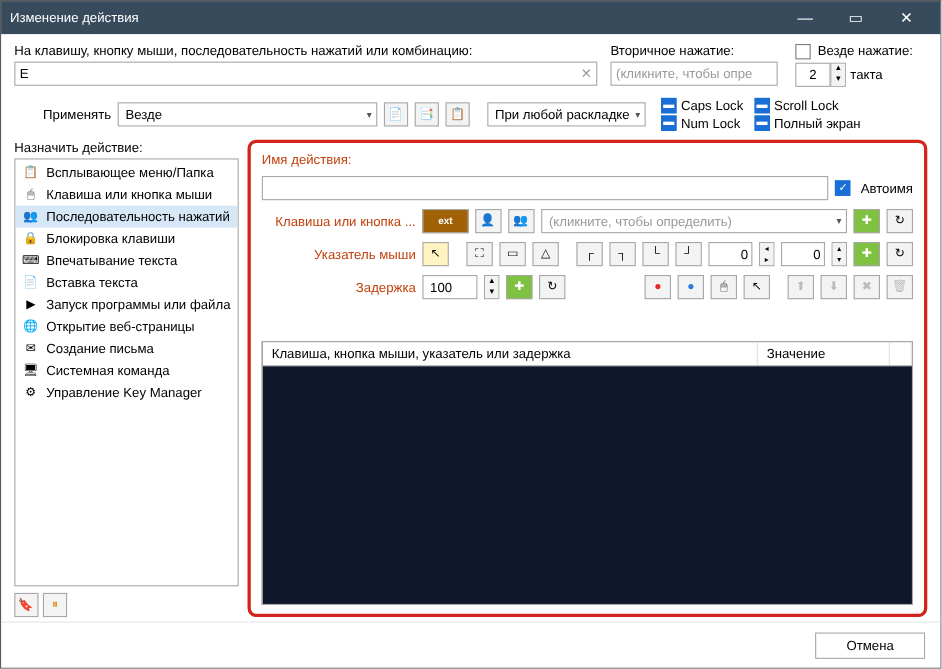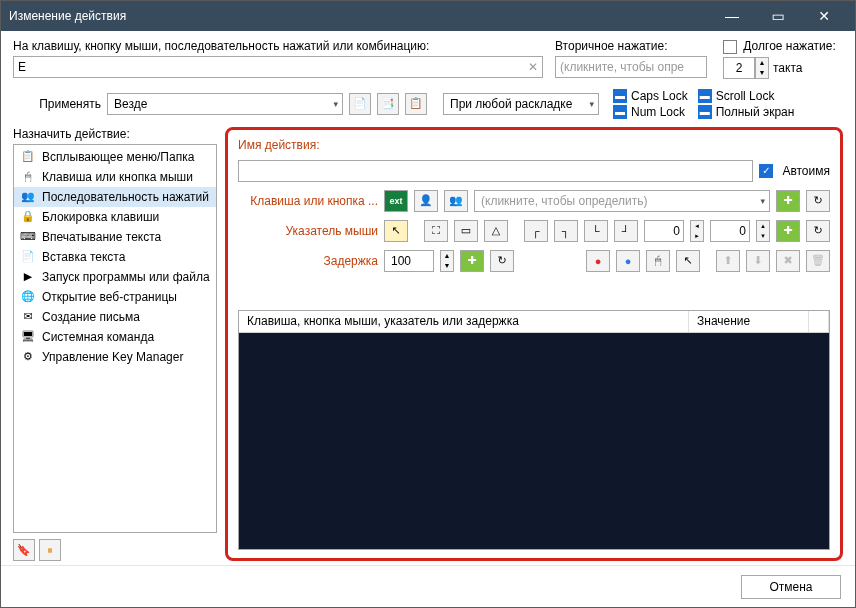--- a/index.html
+++ b/index.html
@@ -31,21 +31,21 @@
   .left-col { width:266px; display:flex; flex-direction:column; }
   .listbox { flex:1; border:1px solid #a7a7a7; background:#fff; padding:2px 0; overflow:hidden; }
   .listitem { height:20px; display:flex; align-items:center; gap:6px; padding:0 6px; }
   .listitem.sel { background:#d6e8f7; }
   .listitem .icon { width:16px; height:16px; display:inline-flex; align-items:center; justify-content:center; font-size:11px; }
   .right-panel { flex:1; border:3px solid #d1241c; border-radius:8px; padding:8px 10px; display:flex; flex-direction:column; }
   .panel-title { color:#646464; margin-bottom:6px; }
   .form-row { display:flex; align-items:center; gap:6px; margin-bottom:8px; }
   .form-label { width:140px; text-align:right; color:#c2410c; }
   .iconbtn { width:24px; height:22px; border:1px solid #a7a7a7; background:#f3f3f3; display:inline-flex; align-items:center; justify-content:center; font-size:11px; }
-  .iconbtn.ext { background:#15803d; color:#fff; font-weight:bold; font-size:9px; width:24px; }
+  .iconbtn.ext { background:#a16207; color:#fff; font-weight:bold; font-size:9px; width:42px; }
   .iconbtn.green { background:#7fc241; color:#fff; }
   .grid { flex:1; border:1px solid #a7a7a7; background:#0f172a;margin-top:30px; }
   .grid-header { display:flex; height:22px; border-bottom:1px solid #d0d0d0; }
   .grid-header div { padding:3px 8px; border-right:1px solid #e0e0e0; background:#fff; }
   .bottom-icons { display:flex; gap:4px; margin-top:6px; }
   .footer { height:42px; display:flex; align-items:center; justify-content:flex-end; gap:10px; padding:0 14px; border-top:1px solid #e5e5e5; }
   .btn-ok { width:100px; height:24px; border:1px solid #1a6fd6; background:#fff; }
   .btn-cancel { width:100px; height:24px; border:1px solid #a7a7a7; background:#fff; }
   .sep { width:4px; }
   .txt-muted { color:#9a9a9a; }
@@ -74,21 +74,21 @@
           <span class="clear">✕</span>
         </div>
       </div>
       <div style="flex:0 0 156px;">
         <div class="field-label">Вторичное нажатие:</div>
         <input class="small-input txt-muted" value="(кликните, чтобы опре" style="">
       </div>
       <div style="flex:1;">
         <div class="field-label">
           <span class="chk"></span>
-          <span>Долгое нажатие:</span>
+          <span>Везде нажатие:</span>
         </div>
         <div class="spinbox">
           <input class="num-input" value="2" style="">
           <div class="spin">
               <div>▲</div>
               <div>▼</div>
             </div>
           <span style="margin-left:4px">такта</span>
         </div>
       </div>
@@ -97,21 +97,21 @@
     <div class="row-apply">
       <span style="width:88px;text-align:right">Применять</span>
       <div class="combo" style="width:236px">
         <span>Везде</span>
           <span class="arrow">▾</span>
       </div>
       <span class="toolbtn">📄</span>
       <span class="toolbtn">📑</span>
       <span class="toolbtn">📋</span>
       <span class="sep"></span>
-      <div class="combo" style="width:156px">
+      <div class="combo" style="width:144px">
         <span>При любой раскладке</span>
           <span class="arrow">▾</span>
       </div>
       <div class="flag-group" style="margin-left:8px;">
         <span class="flag-row">
             <span class="flag-dash">▬</span>
             <span>Caps Lock</span>
           </span>
         <span class="flag-row">
             <span class="flag-dash">▬</span>

